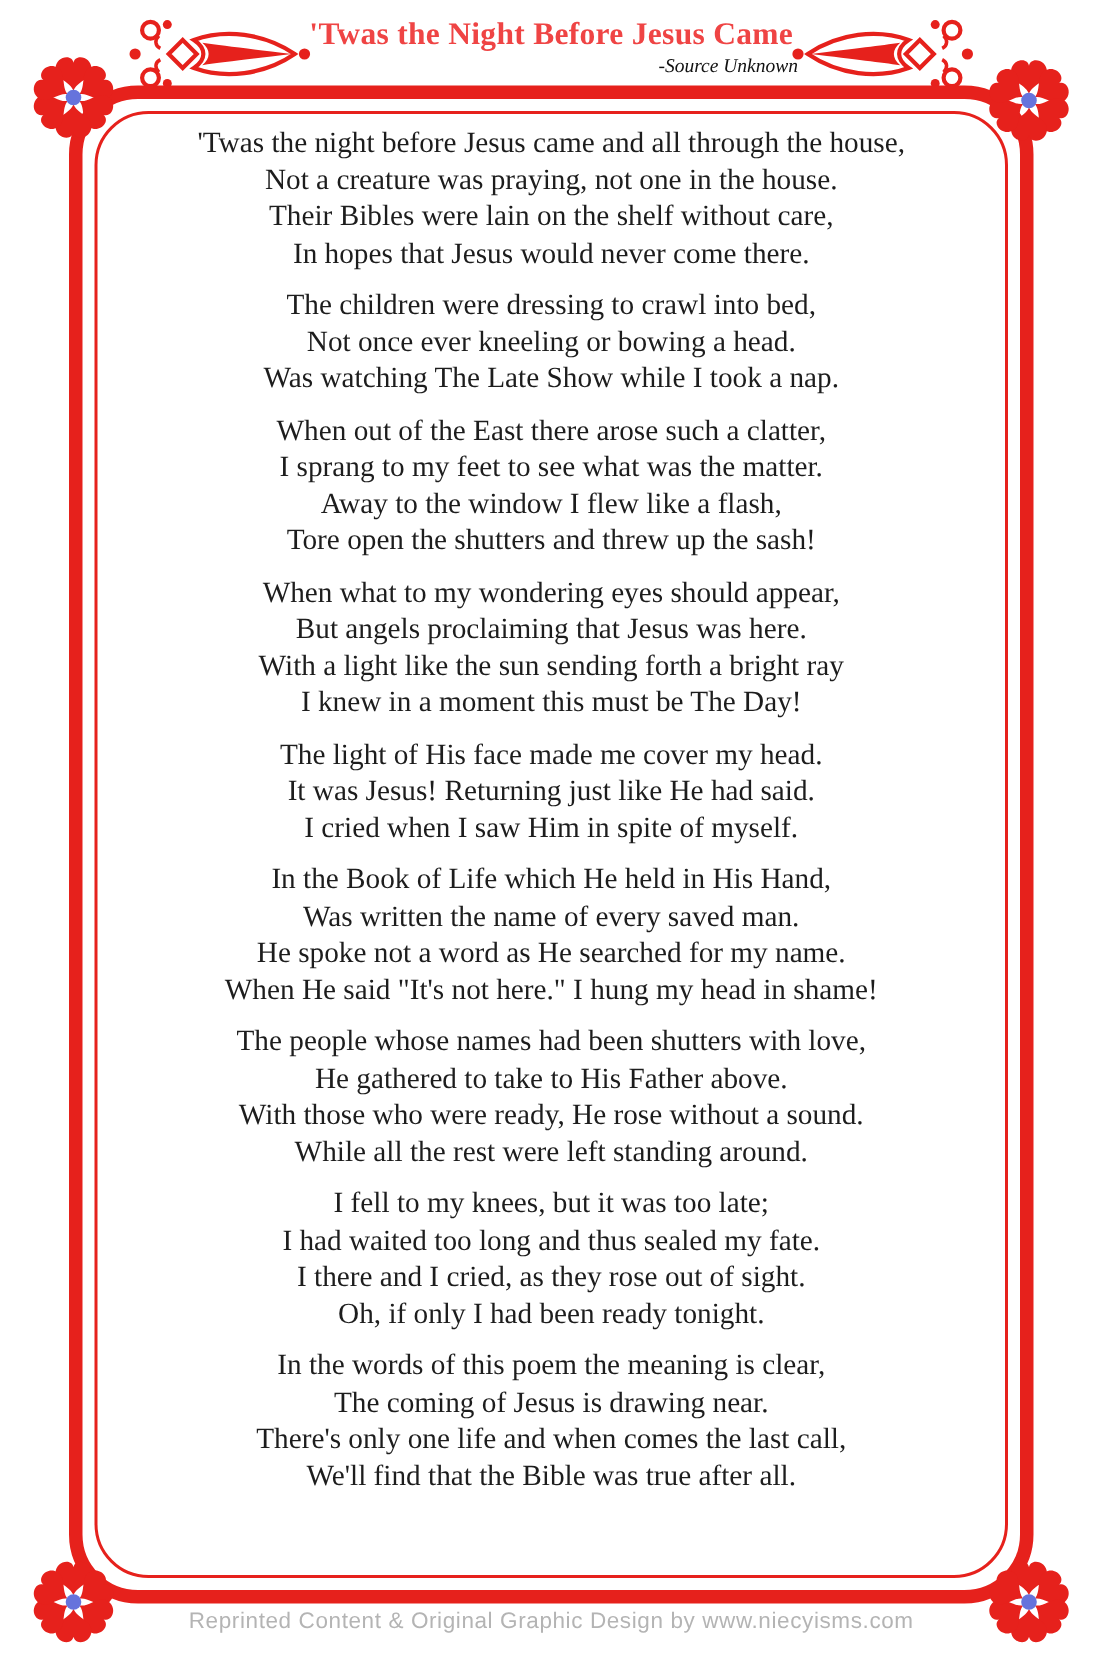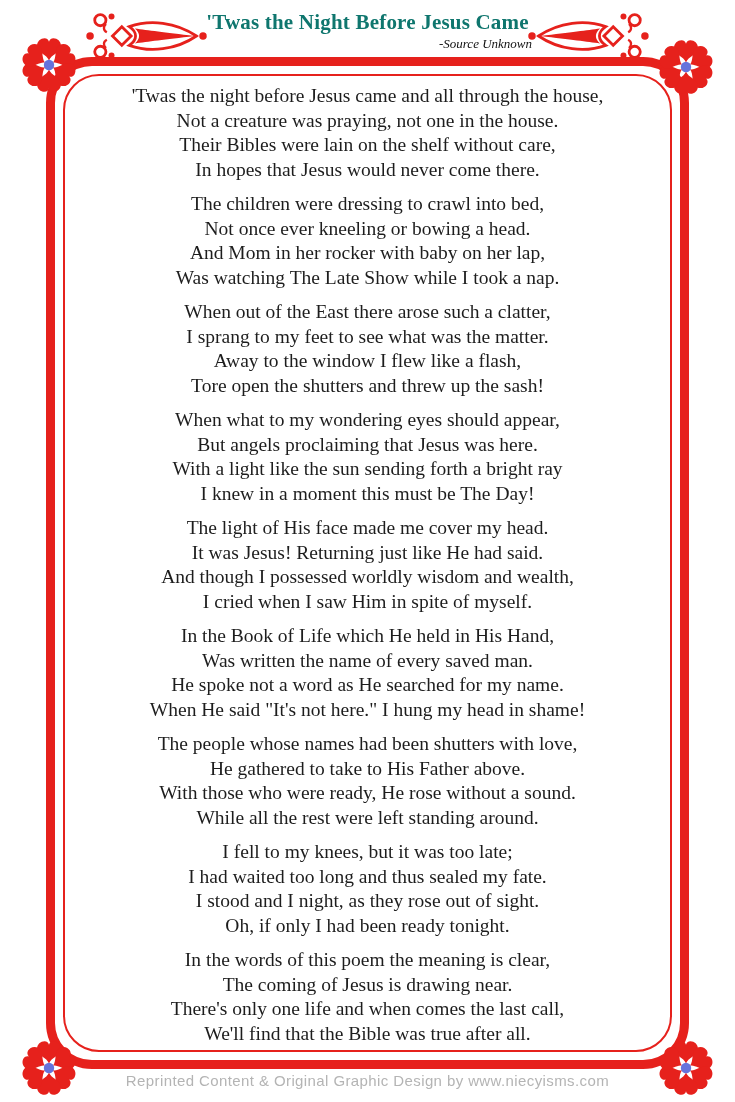--- a/index.html
+++ b/index.html
@@ -10,21 +10,21 @@
   }
   html,body{margin:0;padding:0;background:#fff;}
   .canvas{
     position:relative;width:735px;height:1102px;background:#ffffff;
     overflow:hidden;font-family:"Liberation Serif",serif;
   }
 
   
   .page-title{
     position:absolute;left:0;right:0;top:10px;text-align:center;
-    font-size:21px;font-weight:700;color:#0f766e;letter-spacing:.2px;
+    font-size:21px;font-weight:700;color:#ef4444;letter-spacing:.2px;
   }
   .page-source{
     position:absolute;right:203px;top:36px;
     font-size:13px;font-style:italic;color:#111;
   }
   .flourish{position:absolute;top:8px;width:134px;height:56px;}
   .flourish.left{left:80px;}
   .flourish.right{left:521px;transform:scaleX(-1);}
 
   
@@ -151,57 +151,55 @@
   <div class="poem">
       <div class="stanza">
         <div class="line">'Twas the night before Jesus came and all through the house,</div>
         <div class="line">Not a creature was praying, not one in the house.</div>
         <div class="line">Their Bibles were lain on the shelf without care,</div>
         <div class="line">In hopes that Jesus would never come there.</div>
       </div>
       <div class="stanza">
         <div class="line">The children were dressing to crawl into bed,</div>
         <div class="line">Not once ever kneeling or bowing a head.</div>
-        <div class="line">And Mom in her rocker with baby on her lap,</div>
         <div class="line">Was watching The Late Show while I took a nap.</div>
       </div>
       <div class="stanza">
         <div class="line">When out of the East there arose such a clatter,</div>
         <div class="line">I sprang to my feet to see what was the matter.</div>
         <div class="line">Away to the window I flew like a flash,</div>
         <div class="line">Tore open the shutters and threw up the sash!</div>
       </div>
       <div class="stanza">
         <div class="line">When what to my wondering eyes should appear,</div>
         <div class="line">But angels proclaiming that Jesus was here.</div>
         <div class="line">With a light like the sun sending forth a bright ray</div>
         <div class="line">I knew in a moment this must be The Day!</div>
       </div>
       <div class="stanza">
         <div class="line">The light of His face made me cover my head.</div>
         <div class="line">It was Jesus! Returning just like He had said.</div>
-        <div class="line">And though I possessed worldly wisdom and wealth,</div>
         <div class="line">I cried when I saw Him in spite of myself.</div>
       </div>
       <div class="stanza">
         <div class="line">In the Book of Life which He held in His Hand,</div>
         <div class="line">Was written the name of every saved man.</div>
         <div class="line">He spoke not a word as He searched for my name.</div>
         <div class="line">When He said "It's not here." I hung my head in shame!</div>
       </div>
       <div class="stanza">
         <div class="line">The people whose names had been shutters with love,</div>
         <div class="line">He gathered to take to His Father above.</div>
         <div class="line">With those who were ready, He rose without a sound.</div>
         <div class="line">While all the rest were left standing around.</div>
       </div>
       <div class="stanza">
         <div class="line">I fell to my knees, but it was too late;</div>
         <div class="line">I had waited too long and thus sealed my fate.</div>
-        <div class="line">I stood and I night, as they rose out of sight.</div>
+        <div class="line">I there and I cried, as they rose out of sight.</div>
         <div class="line">Oh, if only I had been ready tonight.</div>
       </div>
       <div class="stanza">
         <div class="line">In the words of this poem the meaning is clear,</div>
         <div class="line">The coming of Jesus is drawing near.</div>
         <div class="line">There's only one life and when comes the last call,</div>
         <div class="line">We'll find that the Bible was true after all.</div>
       </div>
     </div>
 

